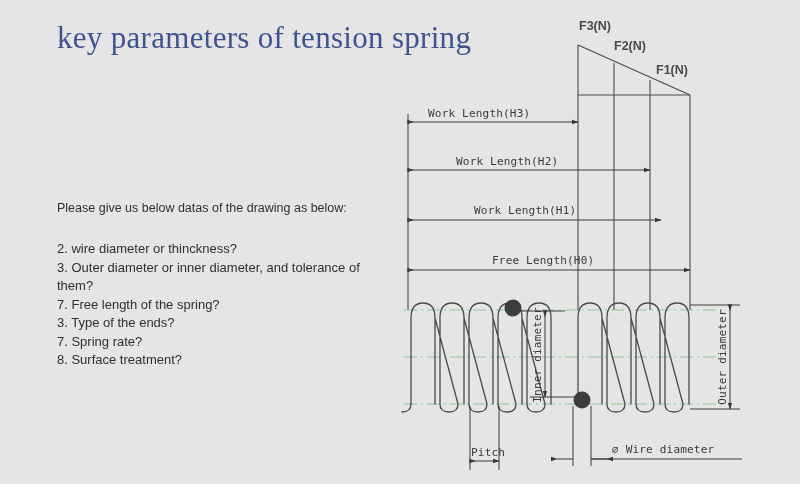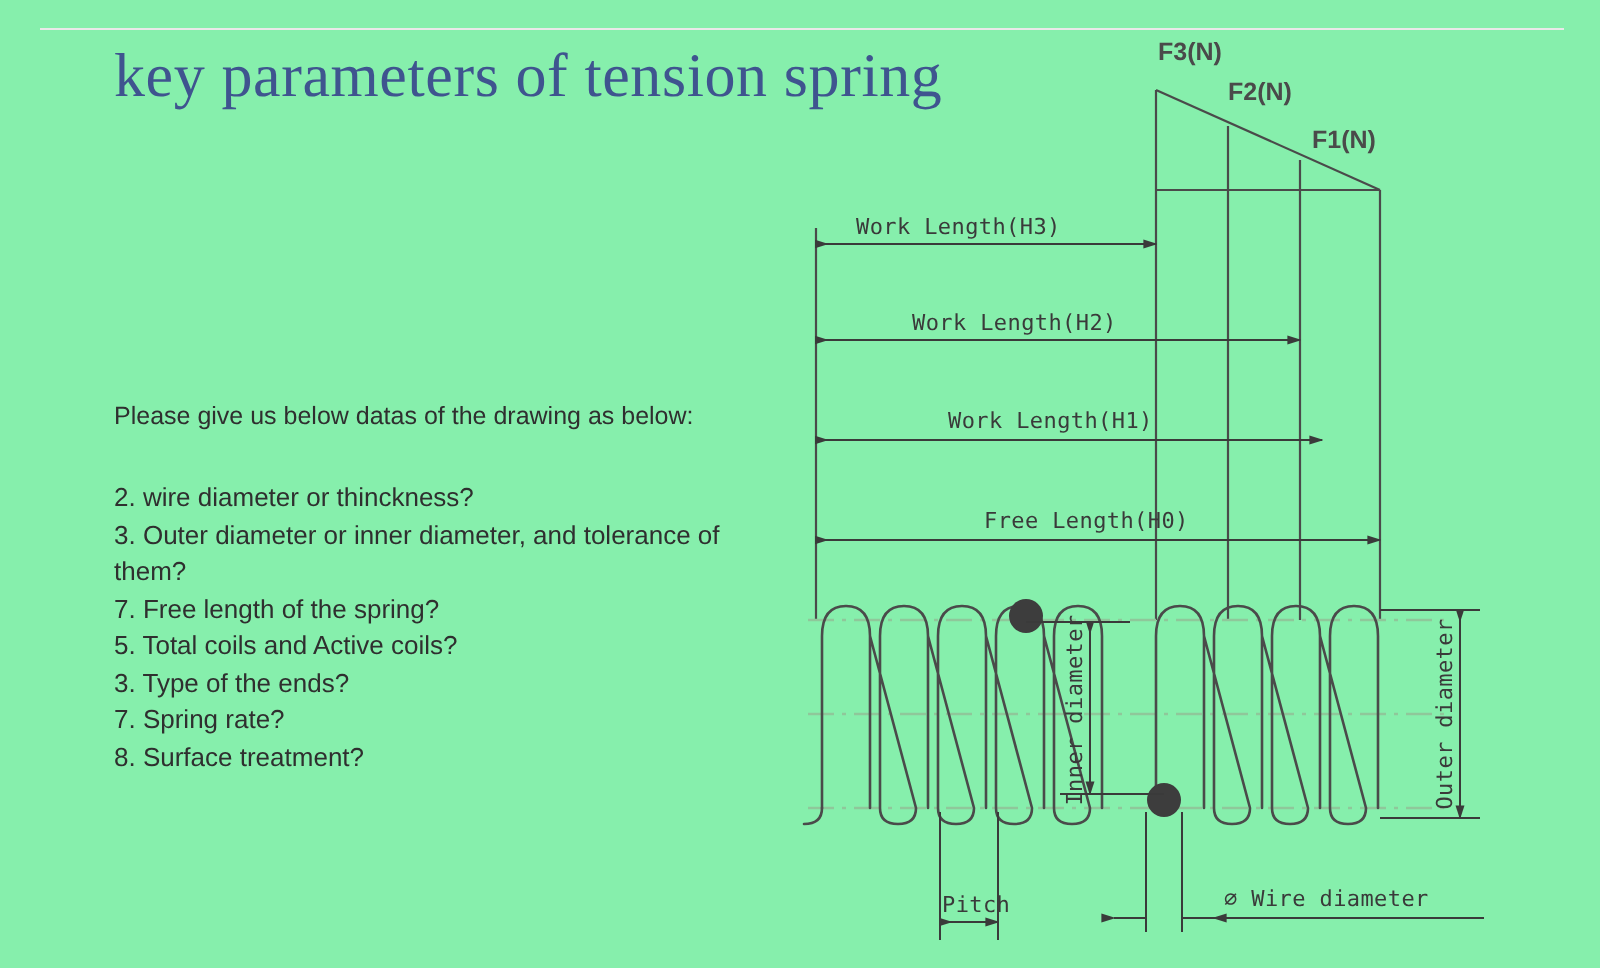--- a/index.html
+++ b/index.html
@@ -4,21 +4,21 @@
 <style>
   html, body {
     margin: 0;
     padding: 0;
     background: #ffffff;
   }
   #slide {
     position: relative;
     width: 800px;
     height: 484px;
-    background: #86efac;
+    background: #e5e5e5;
     overflow: hidden;
     font-family: "Liberation Sans", sans-serif;
   }
   
   #top-rule {
     position: absolute;
     left: 20px;
     top: 14px;
     width: 762px;
     height: 1px;
@@ -83,21 +83,20 @@
   <div id="top-rule"></div>
 
   <div id="title">key parameters of tension spring</div>
 
   <div id="intro">Please give us below datas of the drawing as below:</div>
 
   <div id="qlist">
     <div>2. wire diameter or thinckness?</div>
     <div>3. Outer diameter or inner diameter, and  tolerance of them?</div>
     <div>7. Free length of the spring?</div>
-    <div>5. Total coils and Active coils?</div>
     <div>3. Type of the ends?</div>
     <div>7. Spring rate?</div>
     <div>8. Surface treatment?</div>
   </div>
 
   <svg id="drawing" viewBox="0 0 800 484">
     <defs>
       <marker id="arrL" viewBox="0 0 10 10" refX="9" refY="5" markerWidth="7" markerHeight="7" orient="auto-start-reverse">
         <path d="M 0 5 L 10 1.8 L 10 8.2 z" fill="#3a3a3a"></path>
       </marker>

